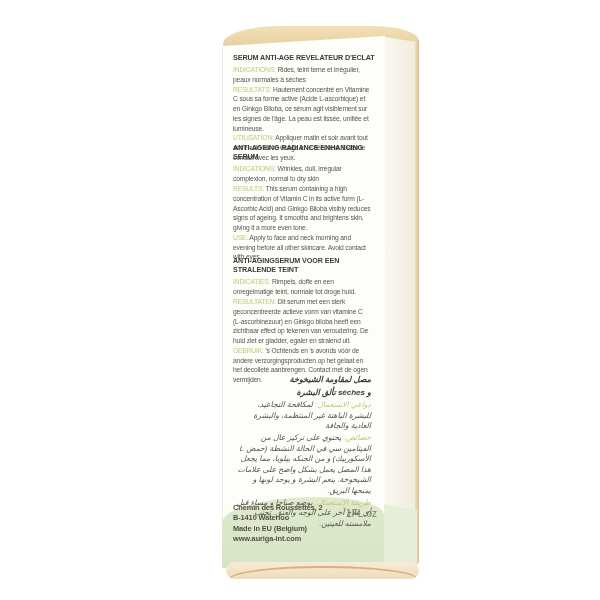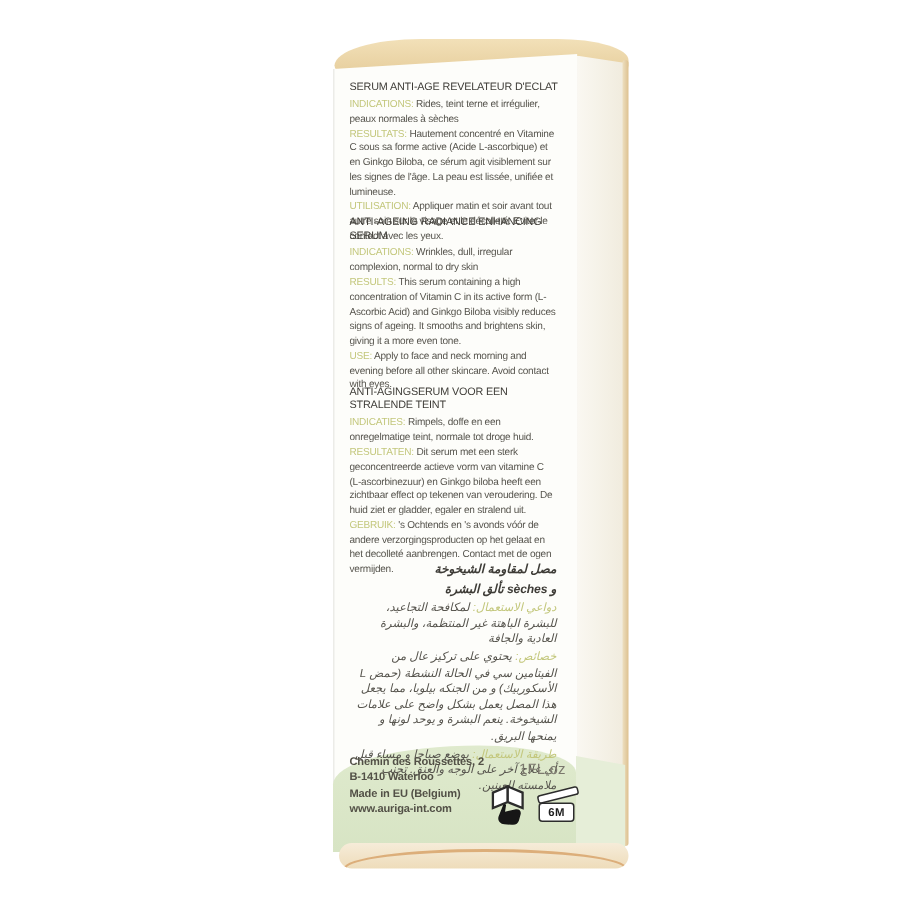--- a/index.html
+++ b/index.html
@@ -24,21 +24,21 @@
   .footer-green-side{position:absolute;left:384px;top:504px;width:33px;height:63px;
                      background:#e6eed8;clip-path:polygon(0 0,100% 6px,100% 100%,0 100%);}
   .flap-bottom{position:absolute;left:226px;top:562px;width:193px;height:17px;
                background:linear-gradient(180deg,#f6ecd9,#eedcba);border-radius:9px;overflow:hidden;}
   .flap-bottom:after{content:"";position:absolute;left:3px;top:4px;width:185px;height:22px;
                      border:2px solid #dcae7a;border-radius:50%;}
   
   .lang{position:absolute;left:233px;width:139px;color:#57554e;
         font-size:6.7px;letter-spacing:-0.15px;line-height:9.8px;}
   .lang h2{margin:0 0 2.5px 0;font-size:7.2px;line-height:9.4px;letter-spacing:-0.1px;
-           color:#3e3c37;font-weight:normal;}
+           color:#3e3c37;font-weight:bold;}
   .lang.fr h2{white-space:nowrap;}
   .lang p{margin:0;}
   .lbl{color:#c3c77c;}
   .lang.ar{direction:rtl;text-align:right;font-size:7.7px;letter-spacing:0;line-height:10.6px;
            width:138px;}
   .lang.ar h2{font-size:8.1px;line-height:12.6px;margin:0;padding-left:6px;font-weight:bold;}
   .lang.ar p{margin:1px 0 0 0;}
   
   .footer-content{position:absolute;left:233px;top:503px;width:182px;}
   .address div{font-size:7.4px;line-height:10.3px;color:#525046;font-weight:bold;
@@ -98,26 +98,15 @@
   </section>
 
   <div class="footer-content">
     <div class="address">
       <div>Chemin des Roussettes, 2</div>
       <div>B-1410 Waterloo</div>
       <div>Made in EU (Belgium)</div>
       <div>www.auriga-int.com</div>
     </div>
     <div class="volume">1FL.oz</div>
-    <div class="icons">
-      <svg class="leaflet" viewBox="0 0 30 34">
-        <path d="M4 8 L15 3.5 L15 15 L4 19.5 Z" fill="#ffffff" stroke="#2c2c2c" stroke-width="1.7"></path>
-        <path d="M15 3.5 L26 8 L26 19.5 L15 15 Z" fill="#ffffff" stroke="#2c2c2c" stroke-width="1.7"></path>
-        <path d="M12.5 31.5 c-3.4 -0.6 -5.2 -3 -4.3 -5.8 l3.4 -8.6 c0.5 -1.2 2.3 -0.8 2.1 0.5 l-0.7 4.6 7.2 -1.7 c3.4 -0.8 5 1.2 4.3 3.8 l-1.2 4.4 c-0.7 2.4 -2.6 3.4 -5.2 3.1 z" fill="#161616"></path>
-      </svg>
-      <div class="jar">
-        <div class="jar-lid"></div>
-        <div class="jar-body">6M</div>
-      </div>
-    </div>
   </div>
 
 </div>
 
 </body></html>

